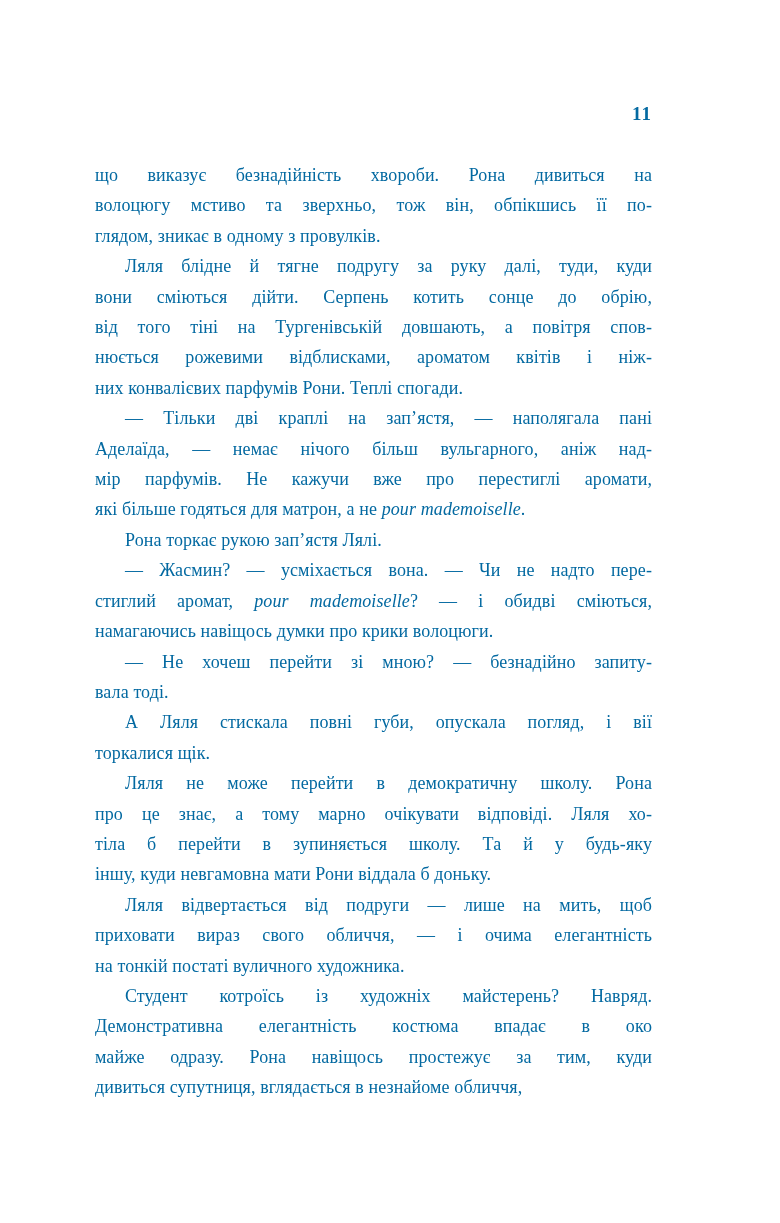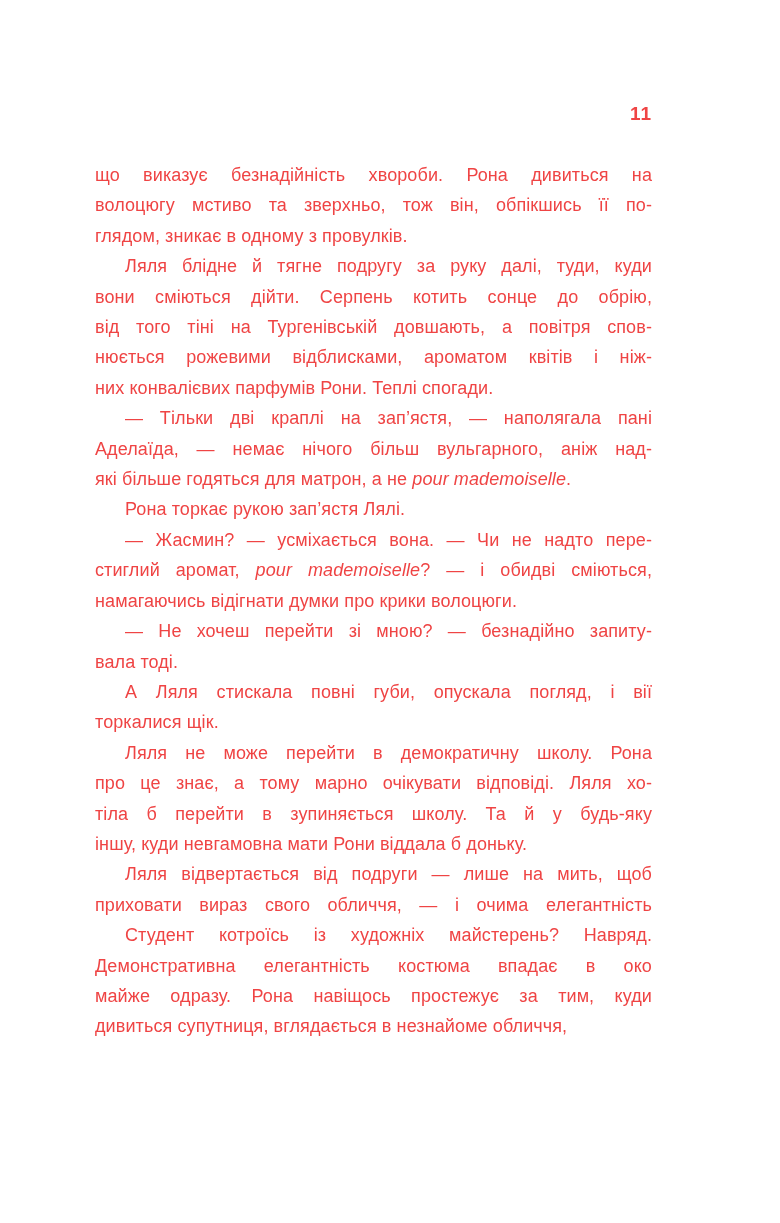--- a/index.html
+++ b/index.html
@@ -5,22 +5,22 @@
   html, body {
     margin: 0;
     padding: 0;
     background: #ffffff;
   }
   .page {
     position: relative;
     width: 688px;
     height: 1223px;
     background: #ffffff;
-    font-family: Liberation Sans, sans-serif;
-    color: #ef4444;
+    font-family: Liberation Serif, serif;
+    color: #0369a1;
     overflow: hidden;
   }
   .page-number {
     position: absolute;
     top: 103px;
     left: 95px;
     width: 557px;
     text-align: right;
     font-size: 19px;
     font-weight: bold;
@@ -69,47 +69,49 @@
       <div class="paragraph">
         <div class="line indent">Ляля блідне й тягне подругу за руку далі, туди, куди</div>
         <div class="line">вони сміються дійти. Серпень котить сонце до обрію,</div>
         <div class="line">від того тіні на Тургенівській довшають, а повітря спов-</div>
         <div class="line">нюється рожевими відблисками, ароматом квітів і ніж-</div>
         <div class="line last">них конвалієвих парфумів Рони. Теплі спогади.</div>
       </div>
       <div class="paragraph">
         <div class="line indent">— Тільки дві краплі на зап’ястя, — наполягала пані</div>
         <div class="line">Аделаїда, — немає нічого більш вульгарного, аніж над-</div>
+        <div class="line">мір парфумів. Не кажучи вже про перестиглі аромати,</div>
         <div class="line last">які більше годяться для матрон, а не <i>pour mademoiselle</i>.</div>
       </div>
       <div class="paragraph">
         <div class="line last indent">Рона торкає рукою зап’ястя Лялі.</div>
       </div>
       <div class="paragraph">
         <div class="line indent">— Жасмин? — усміхається вона. — Чи не надто пере-</div>
         <div class="line">стиглий аромат, <i>pour mademoiselle</i>? — і обидві сміються,</div>
-        <div class="line last">намагаючись відігнати думки про крики волоцюги.</div>
+        <div class="line last">намагаючись навіщось думки про крики волоцюги.</div>
       </div>
       <div class="paragraph">
         <div class="line indent">— Не хочеш перейти зі мною? — безнадійно запиту-</div>
         <div class="line last">вала тоді.</div>
       </div>
       <div class="paragraph">
         <div class="line indent">А Ляля стискала повні губи, опускала погляд, і вії</div>
         <div class="line last">торкалися щік.</div>
       </div>
       <div class="paragraph">
         <div class="line indent">Ляля не може перейти в демократичну школу. Рона</div>
         <div class="line">про це знає, а тому марно очікувати відповіді. Ляля хо-</div>
         <div class="line">тіла б перейти в зупиняється школу. Та й у будь-яку</div>
         <div class="line last">іншу, куди невгамовна мати Рони віддала б доньку.</div>
       </div>
       <div class="paragraph">
         <div class="line indent">Ляля відвертається від подруги — лише на мить, щоб</div>
         <div class="line">приховати вираз свого обличчя, — і очима елегантність</div>
+        <div class="line last">на тонкій постаті вуличного художника.</div>
       </div>
       <div class="paragraph">
         <div class="line indent">Студент котроїсь із художніх майстерень? Навряд.</div>
         <div class="line">Демонстративна елегантність костюма впадає в око</div>
         <div class="line">майже одразу. Рона навіщось простежує за тим, куди</div>
         <div class="line last">дивиться супутниця, вглядається в незнайоме обличчя,</div>
       </div>
     </div>
 </div>
 

